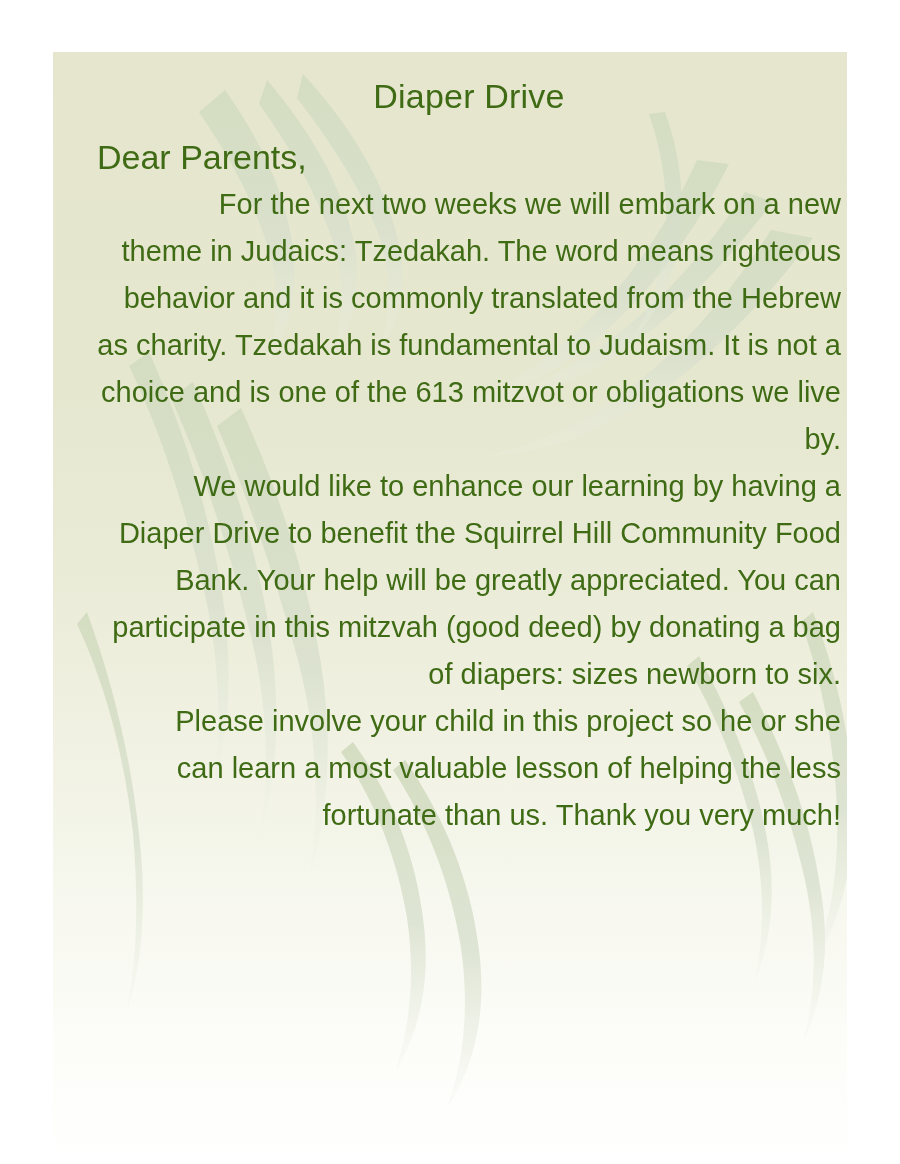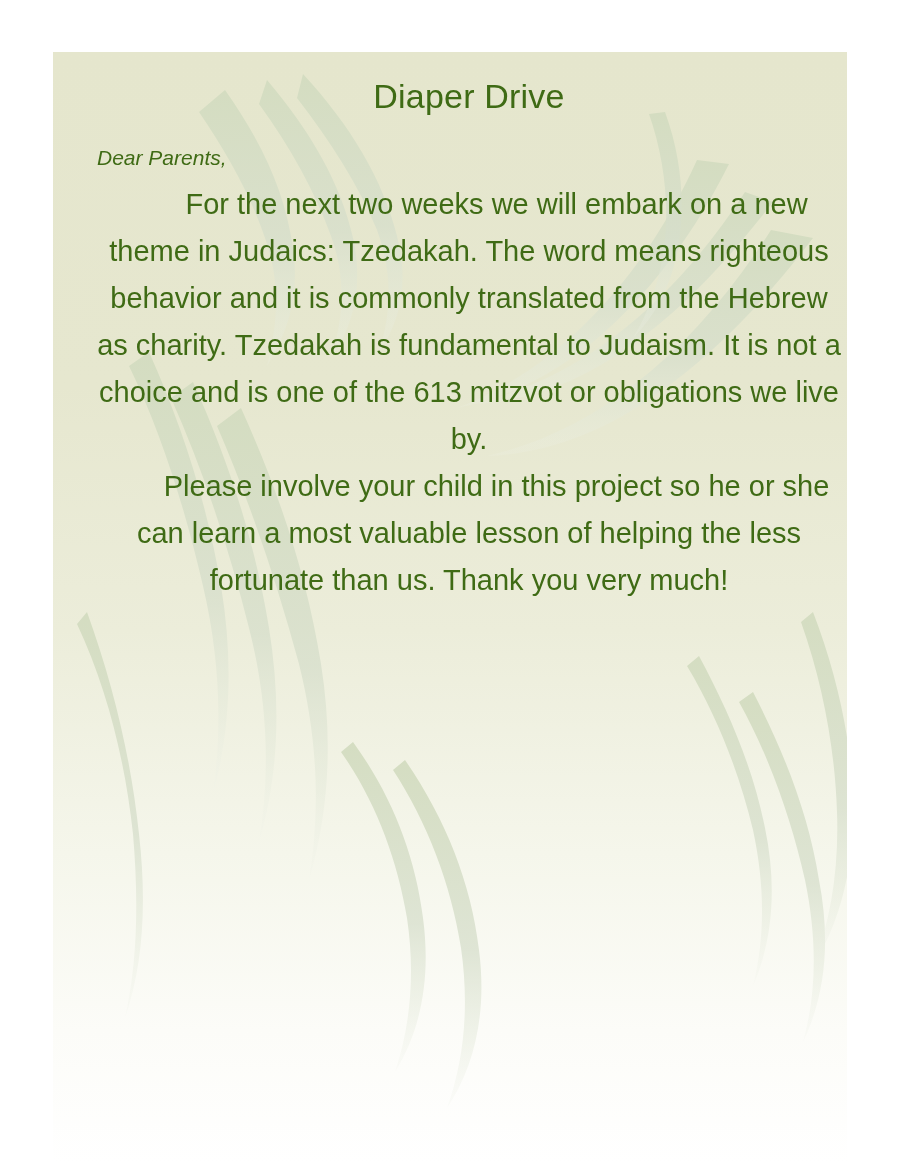--- a/index.html
+++ b/index.html
@@ -72,33 +72,32 @@
     font-size: 34px;
     font-weight: normal;
     line-height: 44px;
     color: #3f6b15;
     letter-spacing: 0.2px;
   }
 
   .salutation {
     margin: 0;
     padding-top: 16px;
-    font-size: 21px;
+    font-size: 34px;
     line-height: 47px;
     color: #3f6b15;
-    font-style: italic;
   }
 
   .body-para {
     margin: 0;
     font-size: 29px;
     line-height: 47px;
     color: #3f6b15;
     text-indent: 55px;
-    text-align: center;
+    text-align: right;
   }
 
   .signature {
     margin: 0;
     padding-top: 4px;
     font-size: 29px;
     line-height: 47px;
     color: #3f6b15;
   }
 </style>
@@ -164,19 +163,20 @@
     </div>
 
     <div class="content">
       <h1 class="doc-title">Diaper Drive</h1>
 
       <p class="salutation">Dear Parents,</p>
 
       <p class="body-para">For the next two weeks we will embark on a new theme in Judaics: Tzedakah. The word means righteous behavior and it is commonly translated from the Hebrew as charity. Tzedakah is fundamental to Judaism. It is not a choice and is one of the 613 mitzvot or obligations we live by.</p>
 
 
+      <p class="body-para">We would like to enhance our learning by having a Diaper Drive to benefit the Squirrel Hill Community Food Bank. Your help will be greatly appreciated. You can participate in this mitzvah (good deed) by donating a bag of diapers: sizes newborn to six.</p>
 
       <p class="body-para">Please involve your child in this project so he or she can learn a most valuable lesson of helping the less fortunate than us. Thank you very much!</p>
 
     </div>
 
   </div>
 </div>
 
 </body></html>

